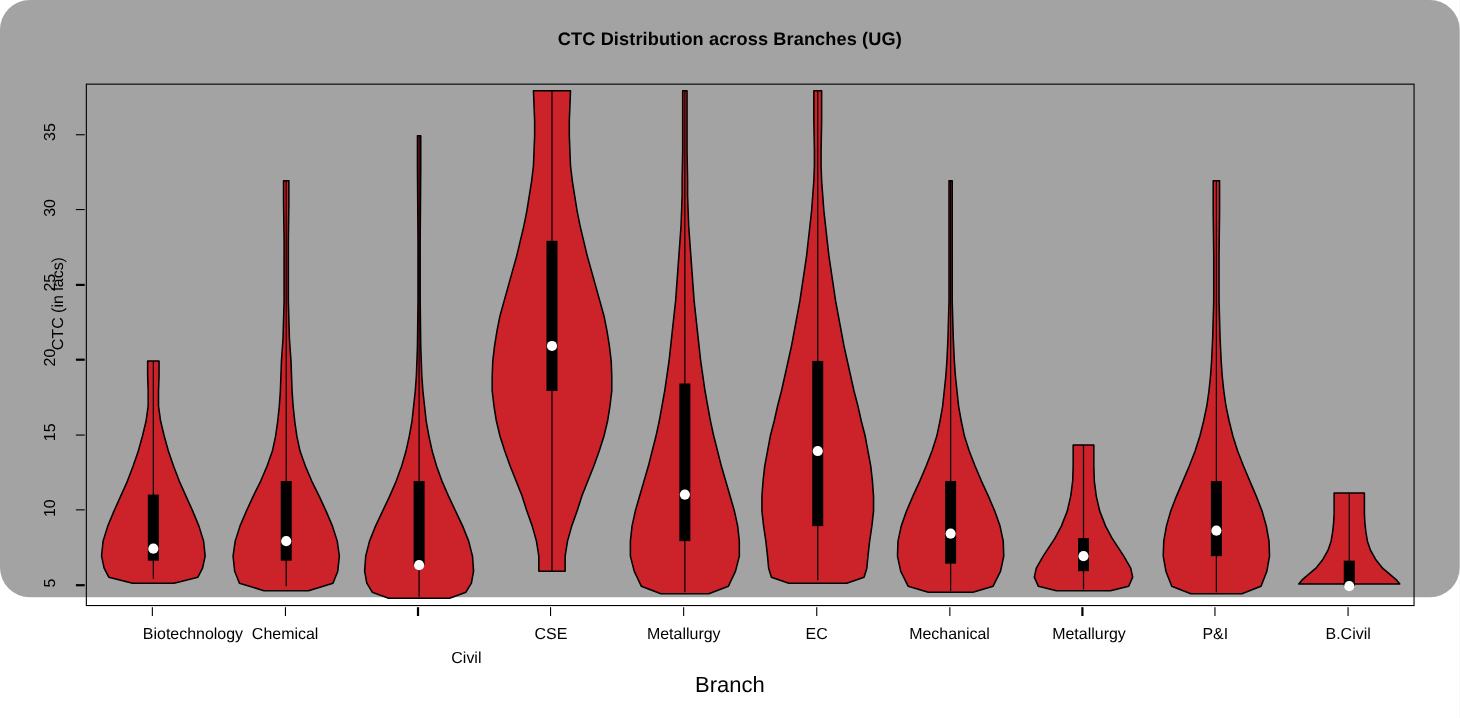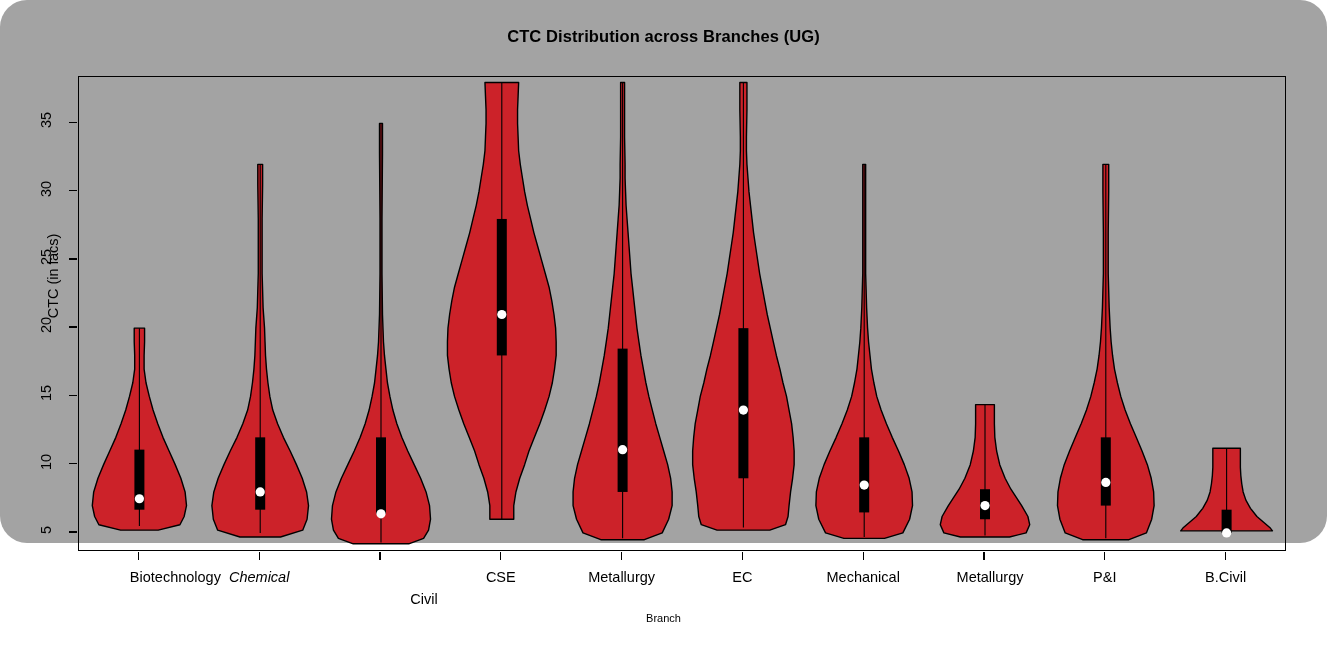--- a/index.html
+++ b/index.html
@@ -56,21 +56,21 @@
     transform: rotate(-90deg);
     transform-origin: center center;
     white-space: nowrap;
   }
   #x-axis-title {
     position: absolute;
     left: 0;
     top: 612px;
     width: 1327px;
     text-align: center;
-    font-size: 11px;
+    font-size: 20px;
   }
   .ytick-label {
     position: absolute;
     font-size: 14.5px;
     text-align: center;
     width: 40px;
     transform: rotate(-90deg);
     transform-origin: center center;
   }
   .ytick-mark {
@@ -178,21 +178,21 @@
       <div class="ytick-label" style="left: 26px; top: 248.902px;">25</div>
       <div class="ytick-mark" style="left: 69px; top: 189.955px;"></div>
       <div class="ytick-label" style="left: 26px; top: 180.655px;">30</div>
       <div class="ytick-mark" style="left: 69px; top: 121.708px;"></div>
       <div class="ytick-label" style="left: 26px; top: 112.408px;">35</div>
     </div>
   <div id="x-axis-ticks">
       <div class="xtick-mark" style="left: 137.7px; top: 552px;"></div>
       <div class="xtick-label" style="left: 138.4px; top: 569px; margin-left: 37px;">Biotechnology</div>
       <div class="xtick-mark" style="left: 258.5px; top: 552px;"></div>
-      <div class="xtick-label" style="left: 259.2px; top: 569px; font-style: italic;">Chemical</div>
+      <div class="xtick-label" style="left: 259.2px; top: 569px;">Chemical</div>
       <div class="xtick-mark" style="left: 379.3px; top: 552px;"></div>
       <div class="xtick-label" style="left: 380px; top: 591px; margin-left: 44px;">Civil</div>
       <div class="xtick-mark" style="left: 500.1px; top: 552px;"></div>
       <div class="xtick-label" style="left: 500.8px; top: 569px;">CSE</div>
       <div class="xtick-mark" style="left: 620.9px; top: 552px;"></div>
       <div class="xtick-label" style="left: 621.6px; top: 569px;">Metallurgy</div>
       <div class="xtick-mark" style="left: 741.7px; top: 552px;"></div>
       <div class="xtick-label" style="left: 742.4px; top: 569px;">EC</div>
       <div class="xtick-mark" style="left: 862.5px; top: 552px;"></div>
       <div class="xtick-label" style="left: 863.2px; top: 569px;">Mechanical</div>

